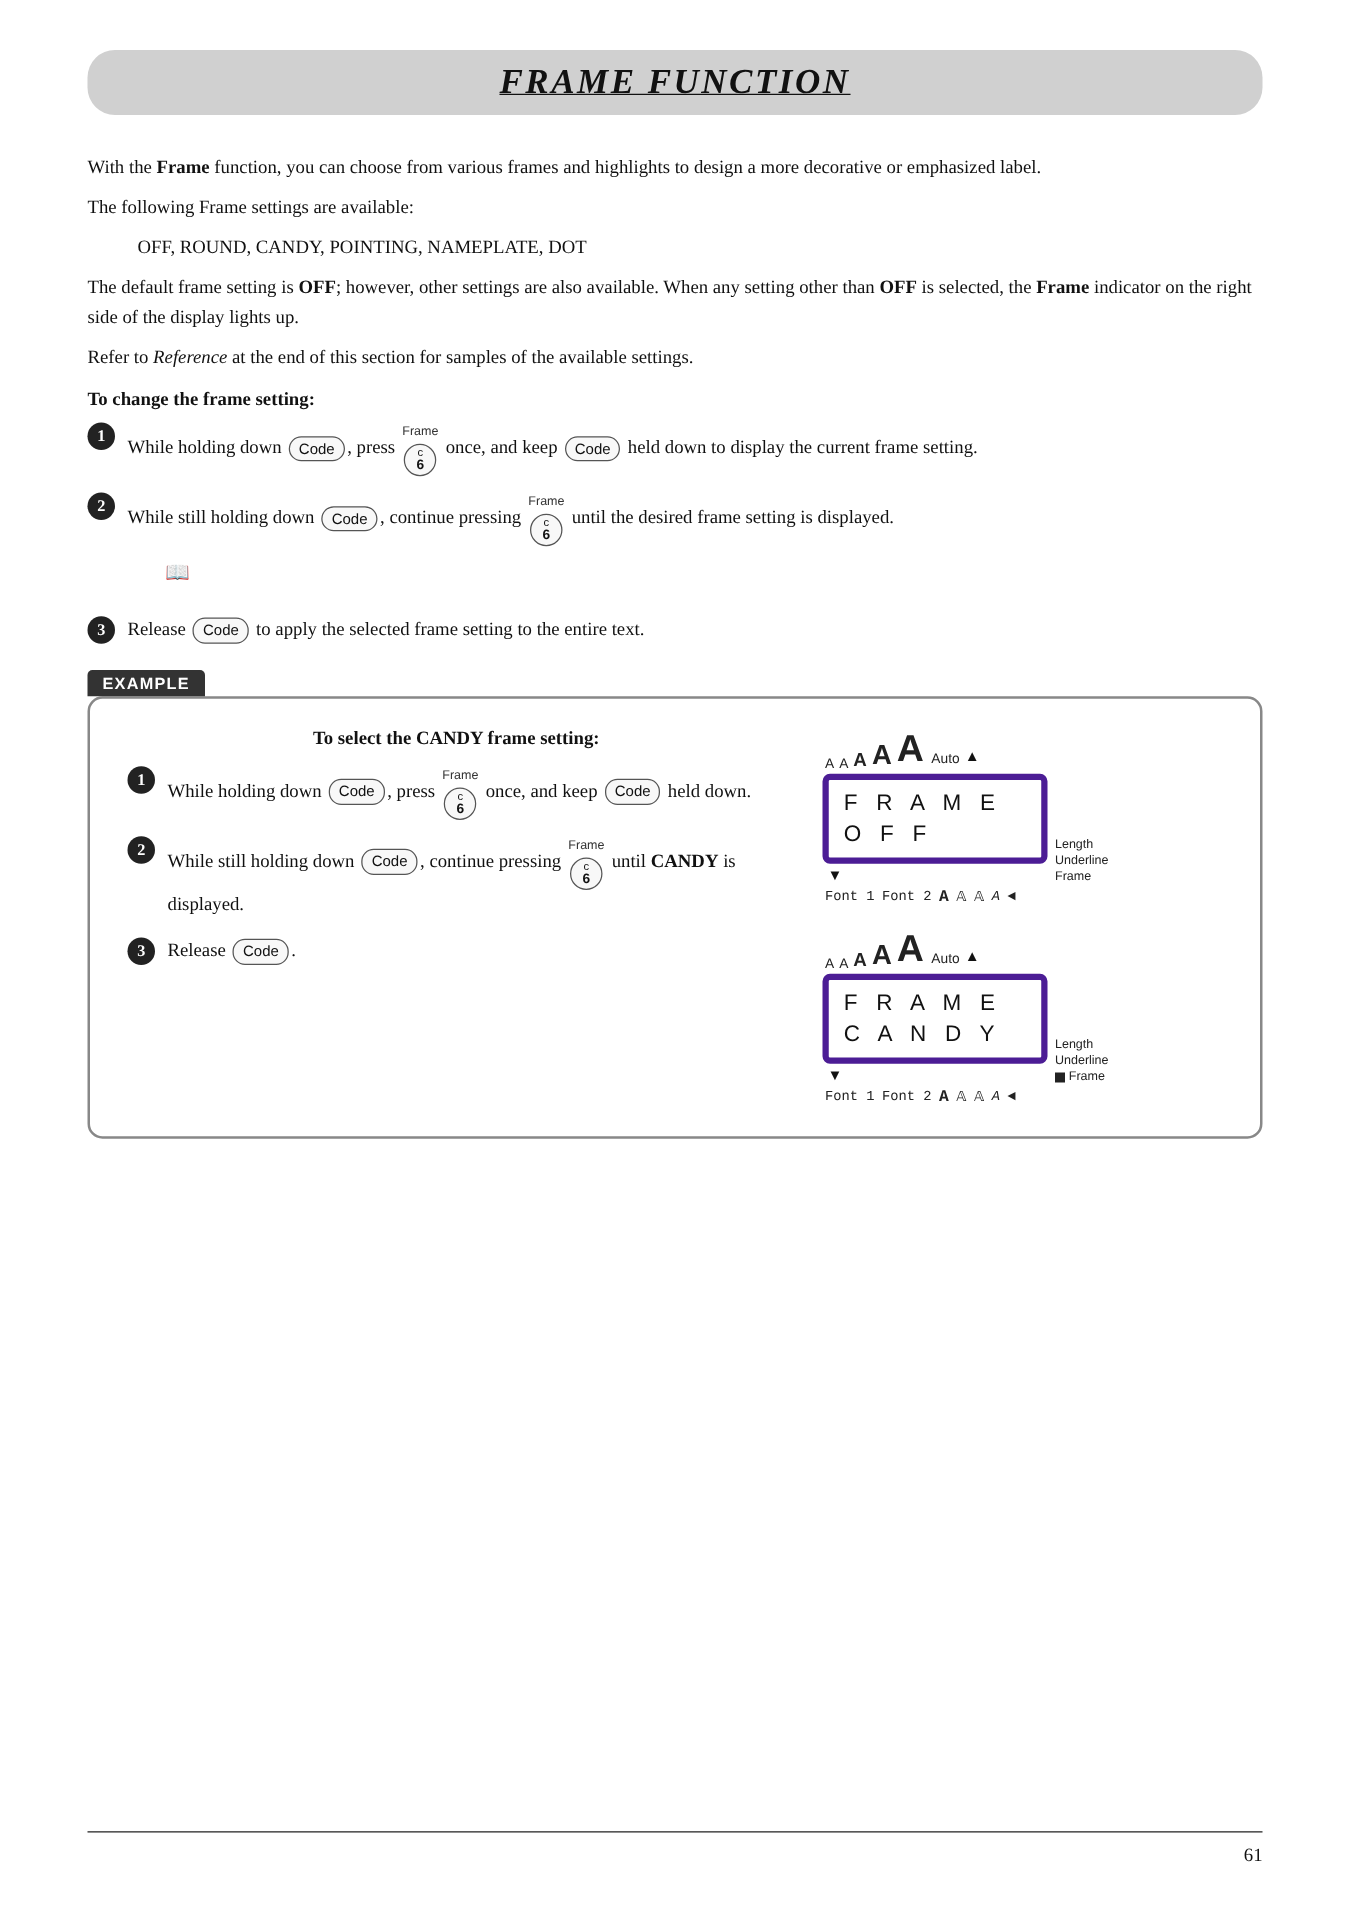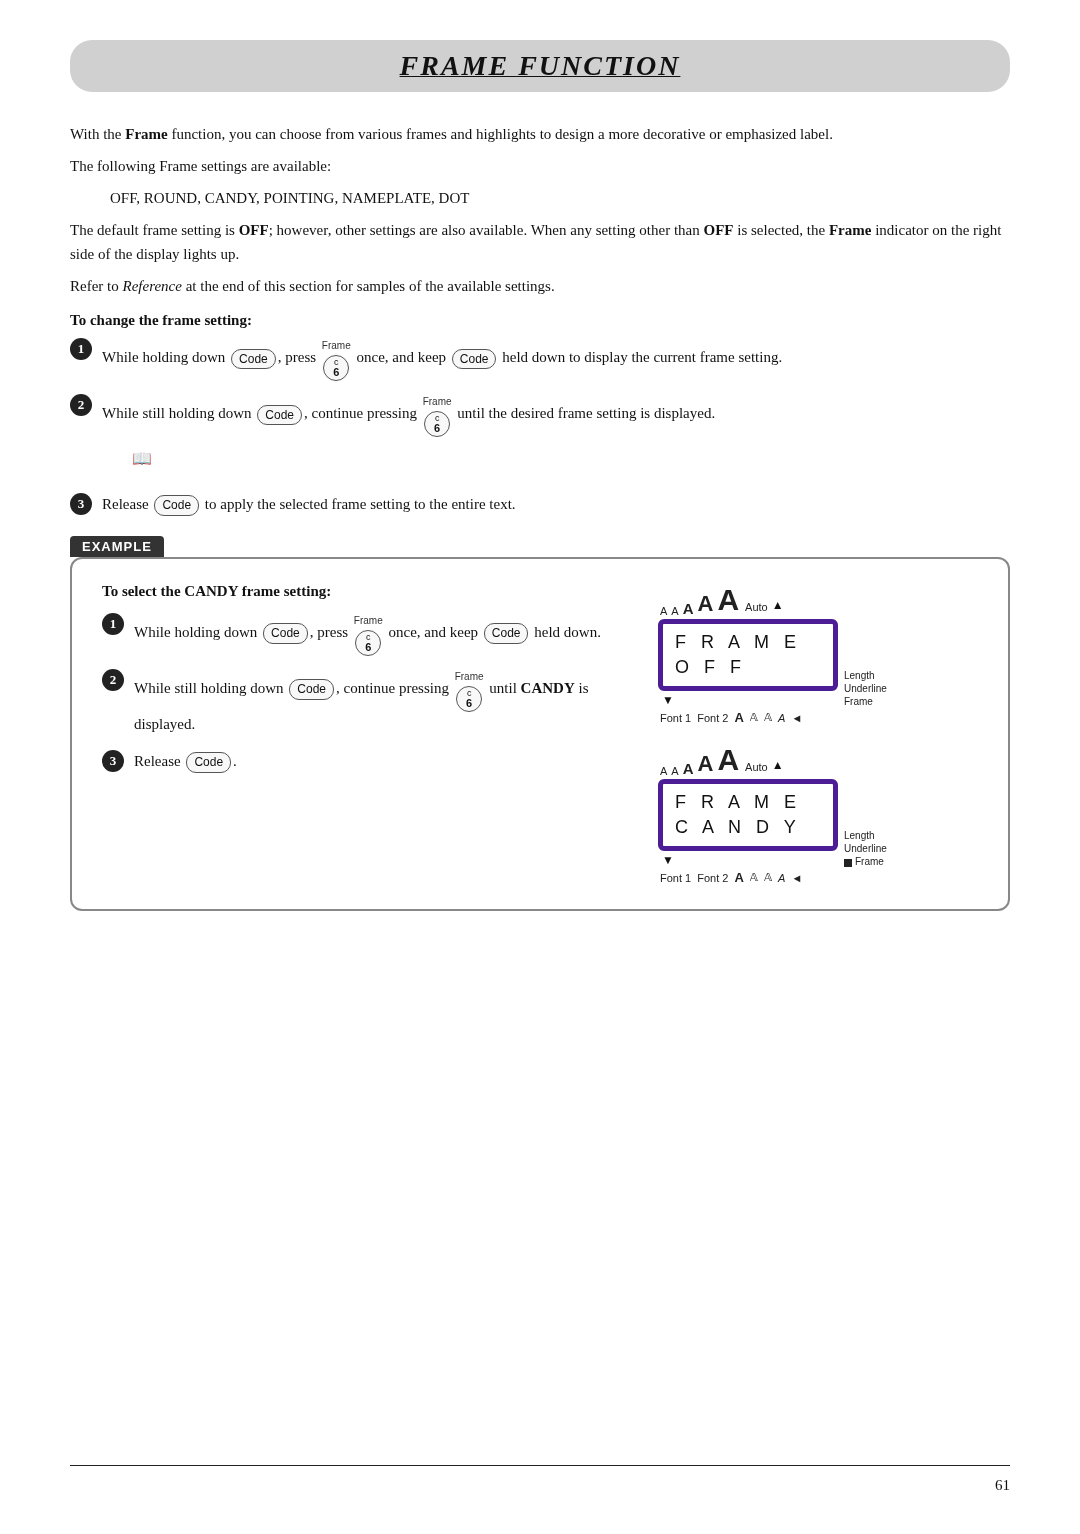--- a/index.html
+++ b/index.html
@@ -179,20 +179,21 @@
       flex-shrink: 0;
       display: flex;
       flex-direction: column;
       gap: 18px;
     }
 
     .example-heading {
       font-weight: bold;
       font-size: 15px;
       margin-bottom: 12px;
+      text-align: center;
     }
 
     
     .lcd-wrap {
       display: flex;
       flex-direction: column;
       font-family: Arial, sans-serif;
       font-size: 12px;
     }
     .lcd-top-row {
@@ -257,20 +258,21 @@
       display: flex;
       align-items: center;
       gap: 6px;
       margin-top: 3px;
       font-size: 11px;
       margin-left: 2px;
     }
     .lcd-bottom-item {
       font-size: 11px;
       color: #222;
+      font-family: Liberation Mono, monospace;
     }
     .lcd-bottom-item.bold-a {
       font-weight: bold;
       font-size: 13px;
     }
 
     
     .page-footer {
       position: absolute;
       bottom: 40px;

